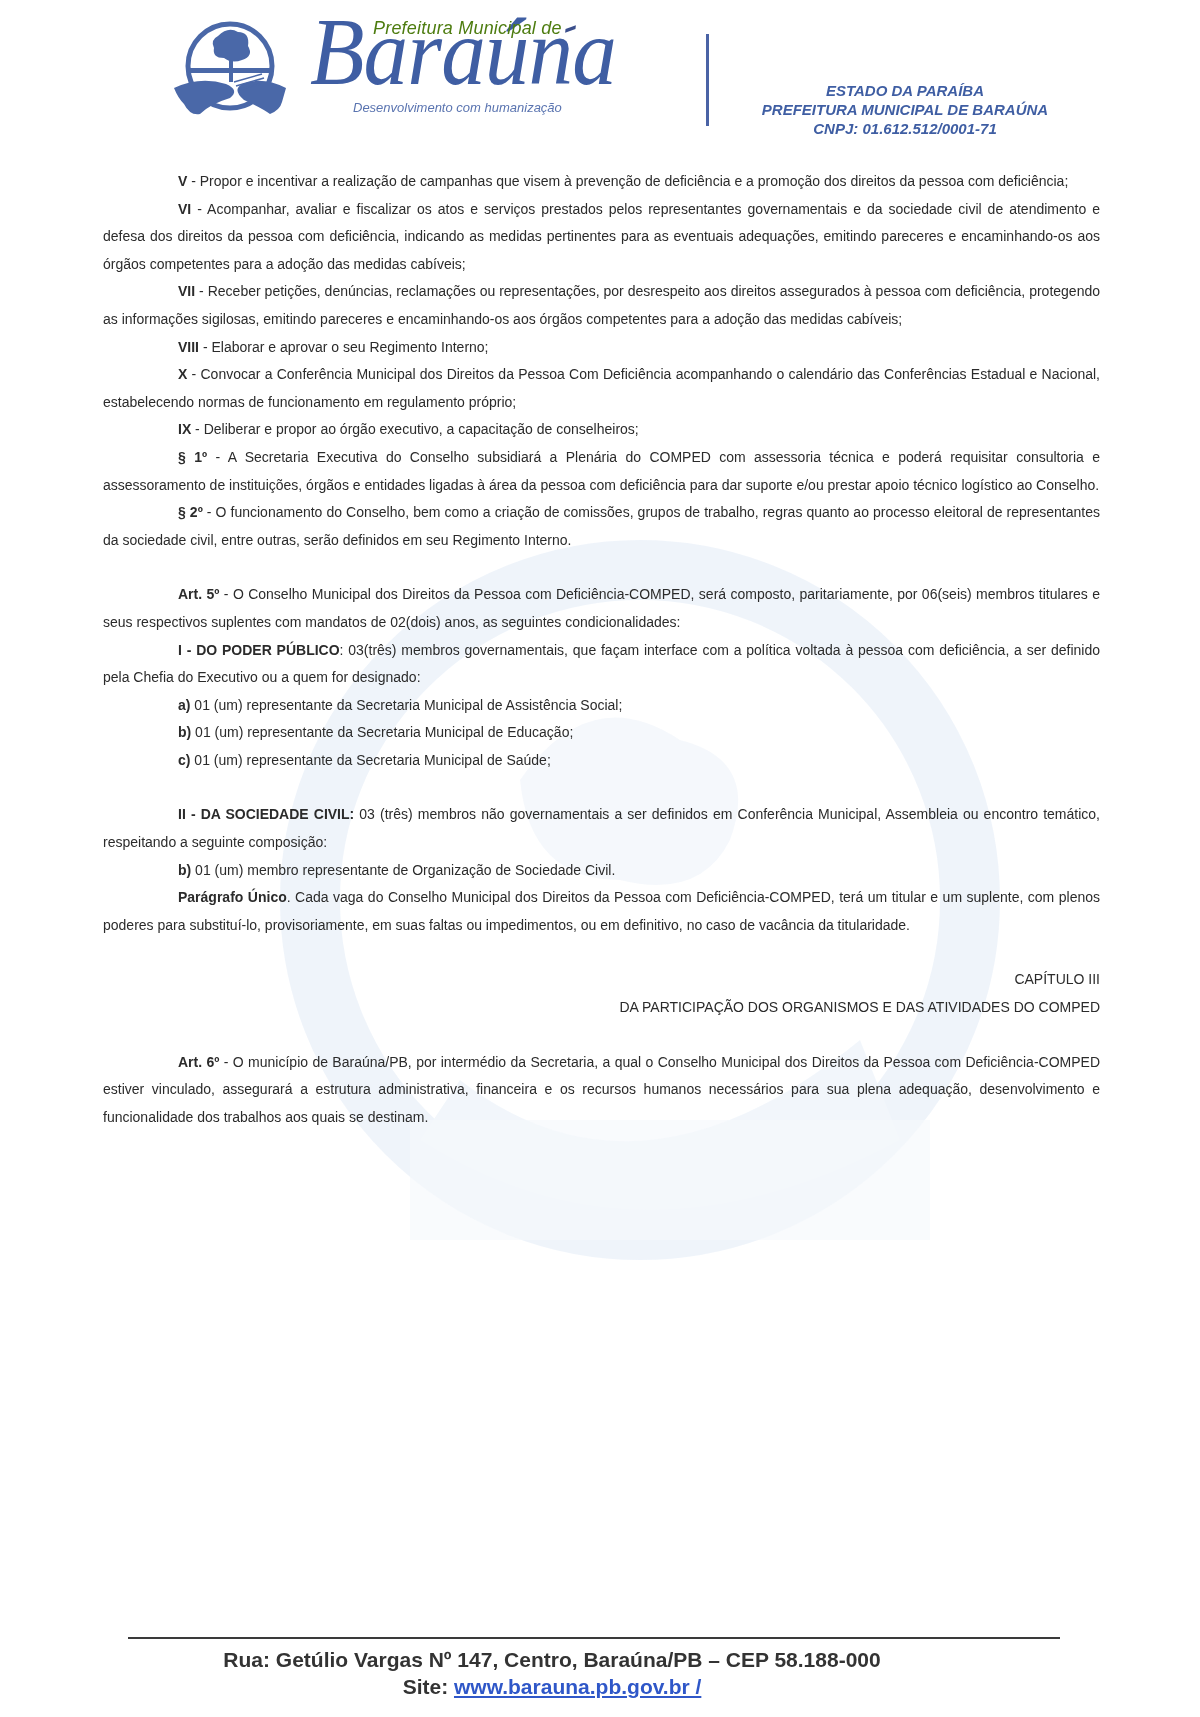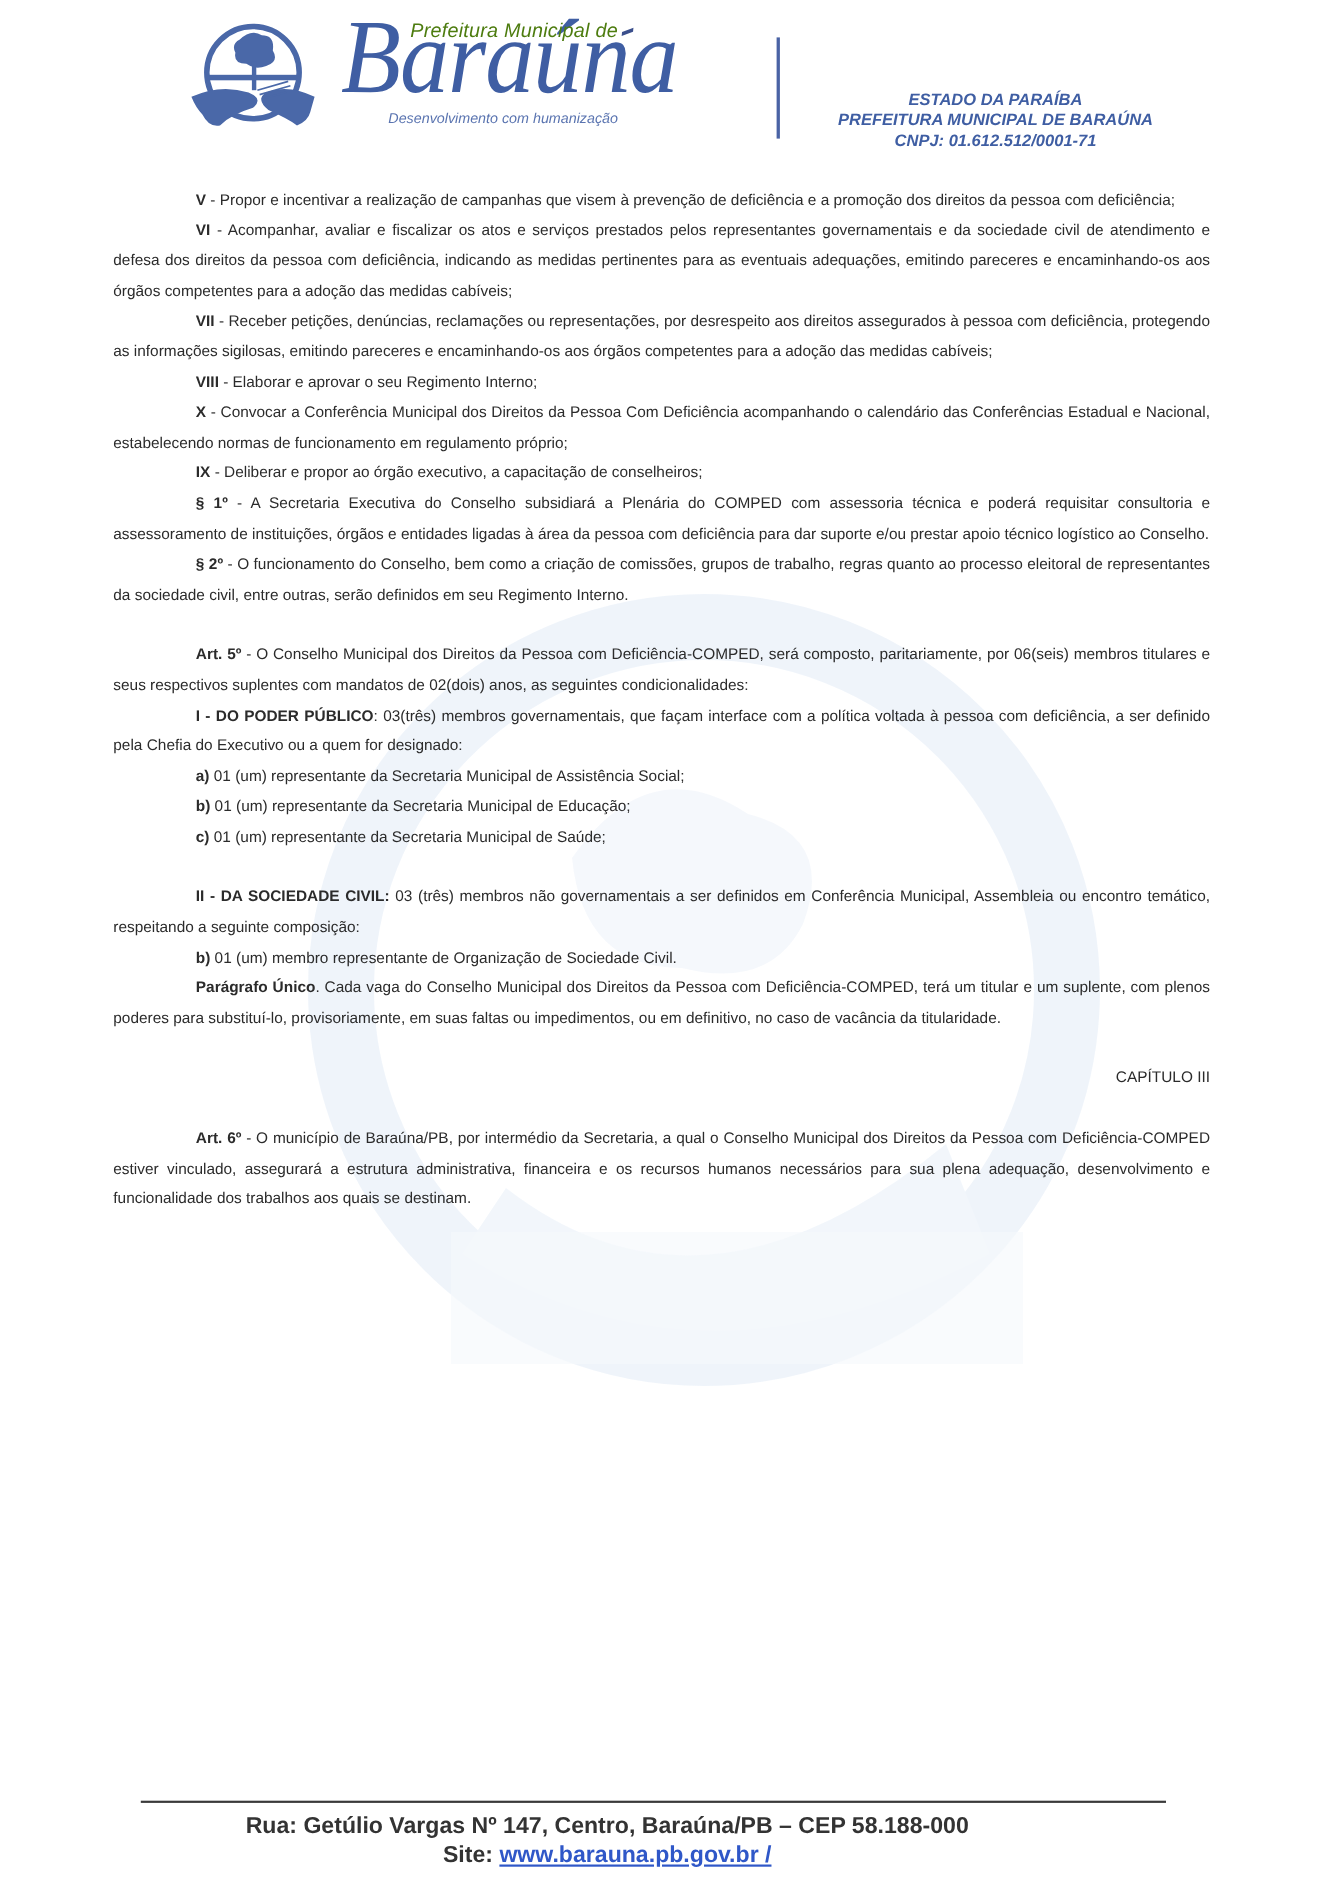--- a/index.html
+++ b/index.html
@@ -79,20 +79,21 @@
   <p class="p"><span class="b">I - DO PODER PÚBLICO</span><span>: 03(três) membros governamentais, que façam interface com a política voltada à pessoa com deficiência, a ser definido pela Chefia do Executivo ou a quem for designado:</span></p>
   <p class="p"><span class="b">a)</span><span> 01 (um) representante da Secretaria Municipal de Assistência Social;</span></p>
   <p class="p"><span class="b">b)</span><span> 01 (um) representante da Secretaria Municipal de Educação;</span></p>
   <p class="p"><span class="b">c)</span><span> 01 (um) representante da Secretaria Municipal de Saúde;</span></p>
   <div class="gap"></div>
   <p class="p"><span class="b">II - DA SOCIEDADE CIVIL:</span><span> 03 (três) membros não governamentais a ser definidos em Conferência Municipal, Assembleia ou encontro temático, respeitando a seguinte composição:</span></p>
   <p class="p"><span class="b">b)</span><span> 01 (um) membro representante de Organização de Sociedade Civil.</span></p>
   <p class="p"><span class="b">Parágrafo Único</span><span>. Cada vaga do Conselho Municipal dos Direitos da Pessoa com Deficiência-COMPED, terá um titular e um suplente, com plenos poderes para substituí-lo, provisoriamente, em suas faltas ou impedimentos, ou em definitivo, no caso de vacância da titularidade.</span></p>
   <div class="gap"></div>
   <p class="center">CAPÍTULO III</p>
+  <p class="center">DA PARTICIPAÇÃO DOS ORGANISMOS E DAS ATIVIDADES DO COMPED</p>
   <div class="gap"></div>
   <p class="p"><span class="b">Art. 6º</span><span> - O município de Baraúna/PB, por intermédio da Secretaria, a qual o Conselho Municipal dos Direitos da Pessoa com Deficiência-COMPED estiver vinculado, assegurará a estrutura administrativa, financeira e os recursos humanos necessários para sua plena adequação, desenvolvimento e funcionalidade dos trabalhos aos quais se destinam.</span></p>
 </div>
 
 <div class="footer-rule"></div>
 <div class="footer">
   <div>Rua: Getúlio Vargas Nº 147, Centro, Baraúna/PB – CEP 58.188-000</div>
   <div><span>Site: </span><a>www.barauna.pb.gov.br /</a></div>
 </div>
 

